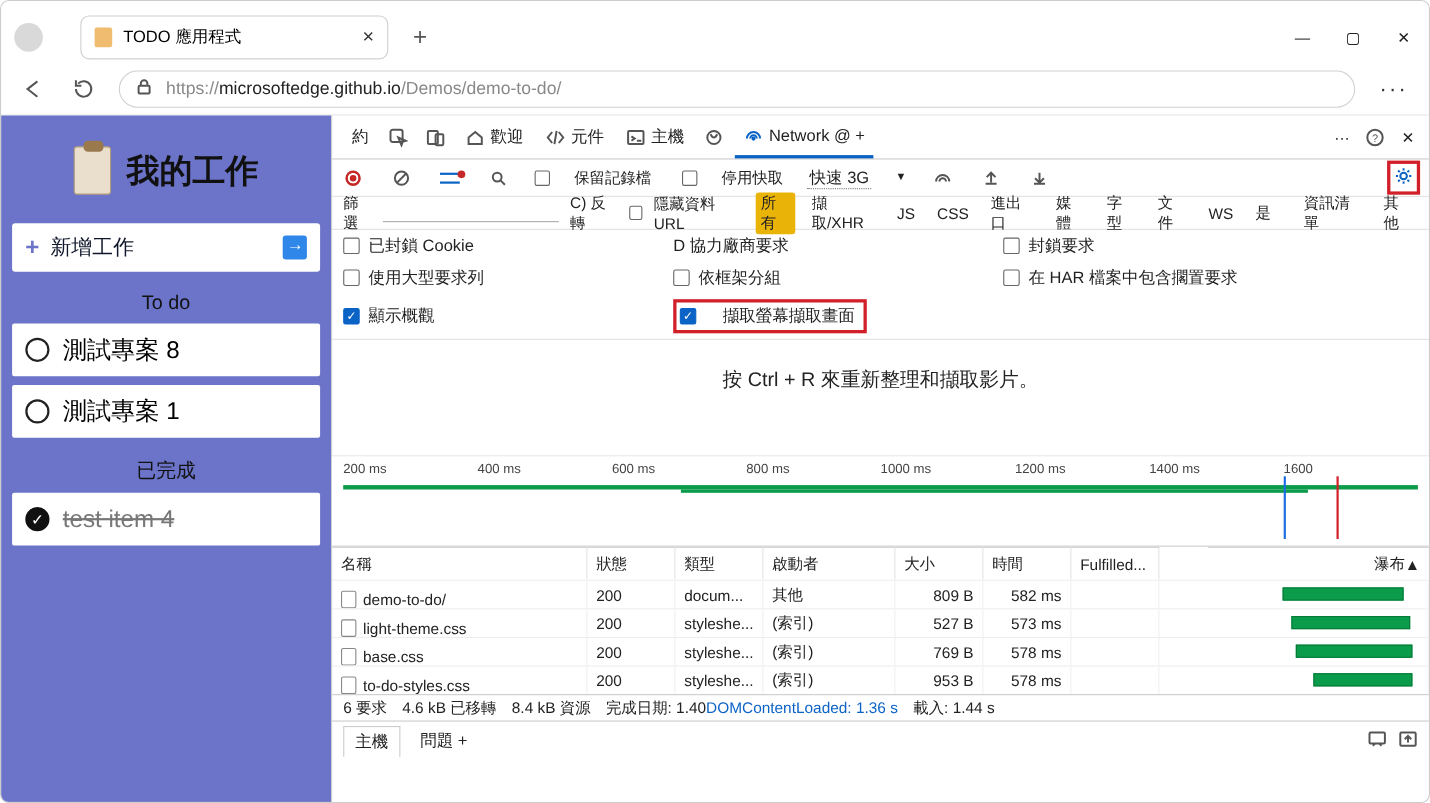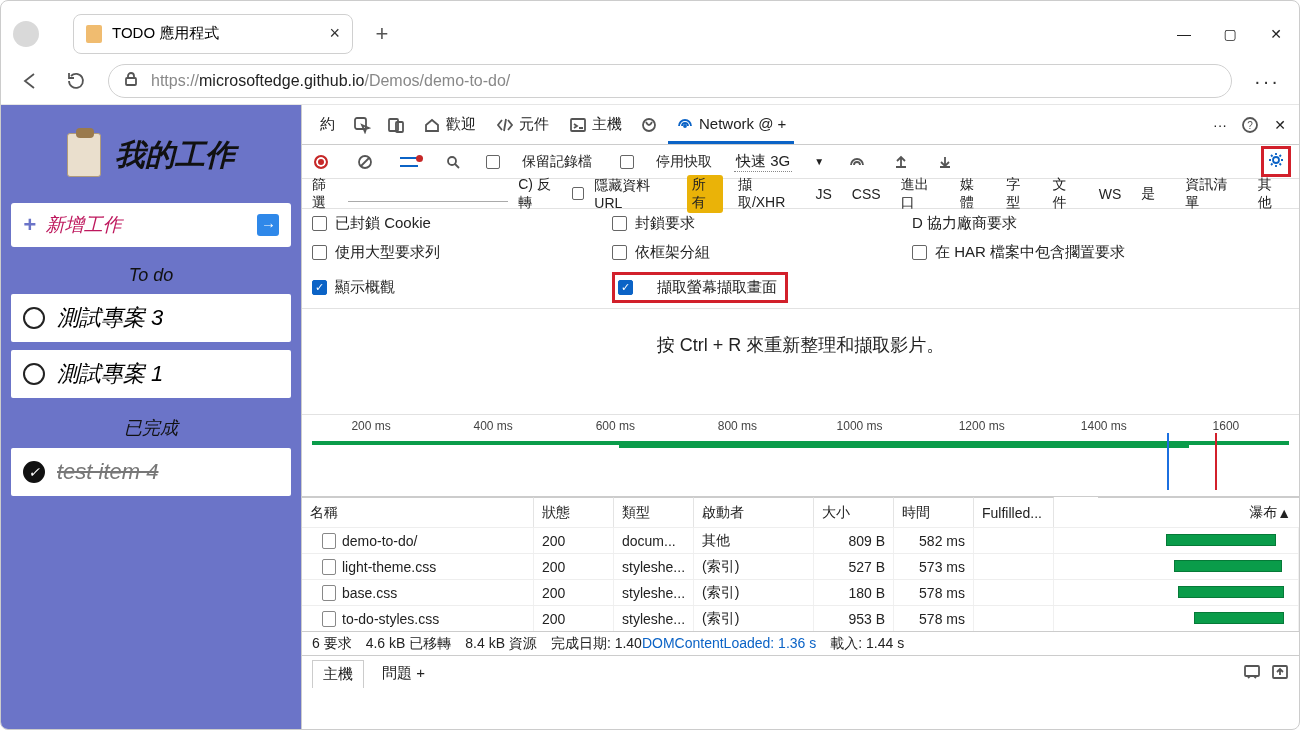--- a/index.html
+++ b/index.html
@@ -21,28 +21,28 @@
 .addr-bar { flex: 1; display: flex; align-items: center; height: 34px; border: 1px solid #d0d0d0; border-radius: 18px; gap: 12px; padding: 0 14px; font-size: 16px; color: #444; }
 .addr-bar .lock { color: #666; }
 .addr-bar .url-host { color: #888; }
 .addr-bar .url-path { color: #222; }
 .more { width: 34px; display: flex; align-items: center; justify-content: center; font-size: 20px; color: #333; letter-spacing: 2px; }
 
 
 .content { display: flex; height: calc(100% - 104px); }
 
 
-.app-panel { width: 300px; background: #6b74c8; padding: 10px; display: flex; flex-direction: column; gap: 8px; font-style: italic; }
+.app-panel { width: 300px; background: #6b74c8; padding: 10px; display: flex; flex-direction: column; gap: 8px; }
 .app-title { display: flex; align-items: center; justify-content: center; gap: 14px; padding: 18px 0 18px; }
 .app-title .clip { width: 34px; height: 44px; background: #eadfcd; border: 1px solid #b09b7b; border-radius: 3px; position: relative; }
 .app-title .clip::before { content:""; position:absolute; top:-6px; left:8px; width:18px; height:10px; border-radius:4px; background:#9a7a4d;}
 .app-title h1 { font-size: 30px; font-weight: 700; color: #111; }
 .add-row { background: #fff; height: 44px; display: flex; align-items: center; gap: 10px; padding: 0 12px; border-radius: 3px; }
 .add-row .plus { color: #6b74c8; font-size: 22px; font-weight: 700; }
-.add-row .txt { font-size: 19px; color: #be185d; }
+.add-row .txt { font-size: 19px; color: #0f172a; }
 .add-row .go { margin-left: auto; width: 22px; height: 22px; background: #2f88e9; border-radius: 3px; position: relative; }
 .add-row .go::after { content: "→"; color: #fff; position: absolute; top: 0; left: 4px; font-size: 15px; }
 .section-label { text-align: center; font-size: 18px; color: #111; margin-top: 10px; }
 .task { background: #fff; height: 48px; display: flex; align-items: center; gap: 12px; padding: 0 12px; font-size: 22px; border-radius: 2px; }
 .task .circle { width: 22px; height: 22px; border: 2.5px solid #222; border-radius: 50%; }
 .task.done .circle { background: #111; border-color: #111; display: flex; align-items: center; justify-content: center; }
 .task.done .circle::after { content: "✓"; color: #fff; font-size: 14px; }
 .task.done .label { text-decoration: line-through; color: #777; }
 
 
@@ -84,34 +84,34 @@
 .dt-opts .cb.checked { background: #0b63c6; border-color: #0b63c6; }
 .dt-opts .cb.checked::after { content: "✓"; color:#fff; font-size:11px; }
 .highlight-red { border: 3px solid #d2202b; padding: 3px 8px 3px 3px; display: inline-flex; align-items:center; gap:24px; }
 
 
 .hint { text-align: center; font-size: 18px; padding: 24px 0 6px; border-bottom: 1px solid #e2e2e2; height: 106px; }
 
 
 .overview { height: 82px; border-bottom: 1px solid #ccc; position: relative; background:#fff;}
 .overview .ticks { position:absolute; top:4px; left:10px; right:10px; display:flex; font-size:12px; color:#444; height:14px;}
-.overview .ticks span { flex:1; text-align:center; padding-right: 4px;}
+.overview .ticks span { flex:1; text-align:left; padding-right: 4px;}
 .overview .track { position:absolute; top:26px; left:10px; right:10px; height:4px; background:#0a9c4a; }
 .overview .track2 { position:absolute; top:30px; right:110px; width:570px; height:3px; background:#0a9c4a; }
 .overview .vline-blue { position:absolute; top:18px; bottom:6px; width:2px; background:#1b6fe0; right:130px;}
 .overview .vline-red  { position:absolute; top:18px; bottom:6px; width:2px; background:#d2202b; right:82px;}
 
 
 .net-table { flex: 0 0 auto; display: flex; flex-direction: column; }
 .net-head { display: grid; grid-template-columns: 232px 80px 80px 120px 80px 80px 80px 1fr; height: 30px; align-items: center; font-size: 14px; color: #222; }
 .net-head > div { border-top: 1px solid #ccc; border-right: 1px solid #e4e4e4; padding: 0 8px; height: 100%; display: flex; align-items: center; }
 .net-head > div:last-child { border-right: none; justify-content: flex-end; margin-left: 44px; }
 .net-row { display: grid; grid-template-columns: 232px 80px 80px 120px 80px 80px 80px 1fr; height: 26px; align-items: center; font-size: 14px; border-top: 1px solid #eee; }
 .net-row > div { padding: 0 8px; border-right: 1px solid #f0f0f0; overflow: hidden; text-overflow: ellipsis; white-space: nowrap; height:100%; display:flex; align-items:center;}
-.net-row .name { display: flex; align-items: center; gap: 6px; margin-left: 12px; }
+.net-row .name { display: flex; align-items: flex-end; gap: 6px; }
 .net-row .name .fi { width: 14px; height: 16px; border: 1px solid #888; border-radius: 2px; position: relative; }
 .net-row .wf { position:relative; }
 .net-row .wf .bar { position:absolute; height: 12px; background:#0a9c4a; border: 1px solid #067a38; top:6px; }
 
 
 .net-status { height: 24px; border-top: 1px solid #ccc; display: flex; align-items: center; gap: 14px; padding: 0 10px; font-size: 14px; }
 .net-status .dcl { color: #0b63c6; }
 
 
 .drawer { height: 36px; border-top: 1px solid #ccc; display: flex; align-items: center; padding: 0 10px; gap: 8px; font-size: 15px; }
@@ -175,21 +175,21 @@
       <h1>我的工作</h1>
     </div>
     <div class="add-row">
       <span class="plus">+</span>
       <span class="txt">新增工作</span>
       <span class="go"></span>
     </div>
     <div class="section-label">To do</div>
     <div class="task">
       <span class="circle"></span>
-      <span class="label">測試專案 3</span>
+      <span class="label">測試專案 8</span>
     </div>
     <div class="task">
       <span class="circle"></span>
       <span class="label">測試專案 1</span>
     </div>
     <div class="section-label">已完成</div>
     <div class="task done">
       <span class="circle"></span>
       <span class="label">test item 4</span>
     </div>
@@ -323,25 +323,25 @@
       <span class="chip">資訊清單</span>
       <span class="chip">其他</span>
     </div>
 
     <div class="dt-opts">
       <div class="cell">
           <span class="cb"></span>
           <span>已封鎖 Cookie</span>
         </div>
       <div class="cell">
+          <span>D 協力廠商要求</span>
+        </div>
+      <div class="cell">
           <span class="cb"></span>
           <span>封鎖要求</span>
-        </div>
-      <div class="cell">
-          <span>D 協力廠商要求</span>
         </div>
       <div class="cell">
           <span class="cb"></span>
           <span>使用大型要求列</span>
         </div>
       <div class="cell">
           <span class="cb"></span>
           <span>依框架分組</span>
         </div>
       <div class="cell">
@@ -426,21 +426,21 @@
             </div>
           </div>
           <div class="net-row">
             <div class="name">
               <span class="fi"></span>
               <span>base.css</span>
             </div>
             <div>200</div>
             <div>styleshe...</div>
             <div>(索引)</div>
-            <div style="justify-content:flex-end">180 B</div>
+            <div style="justify-content:flex-end">769 B</div>
             <div style="justify-content:flex-end">578 ms</div>
             <div></div>
             <div class="wf">
               <div class="bar" style="left:124px;width:106px"></div>
             </div>
           </div>
           <div class="net-row">
             <div class="name">
               <span class="fi"></span>
               <span>to-do-styles.css</span>

